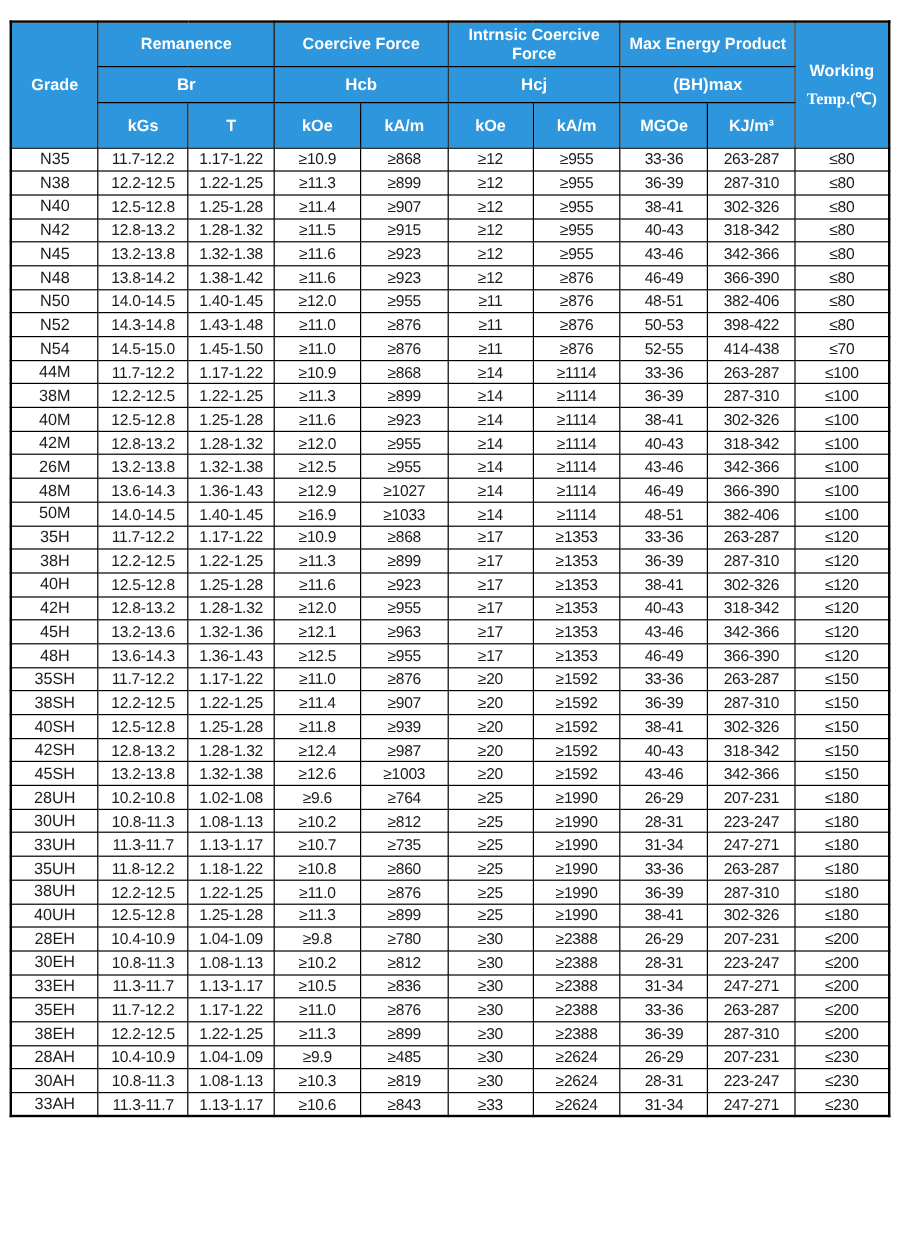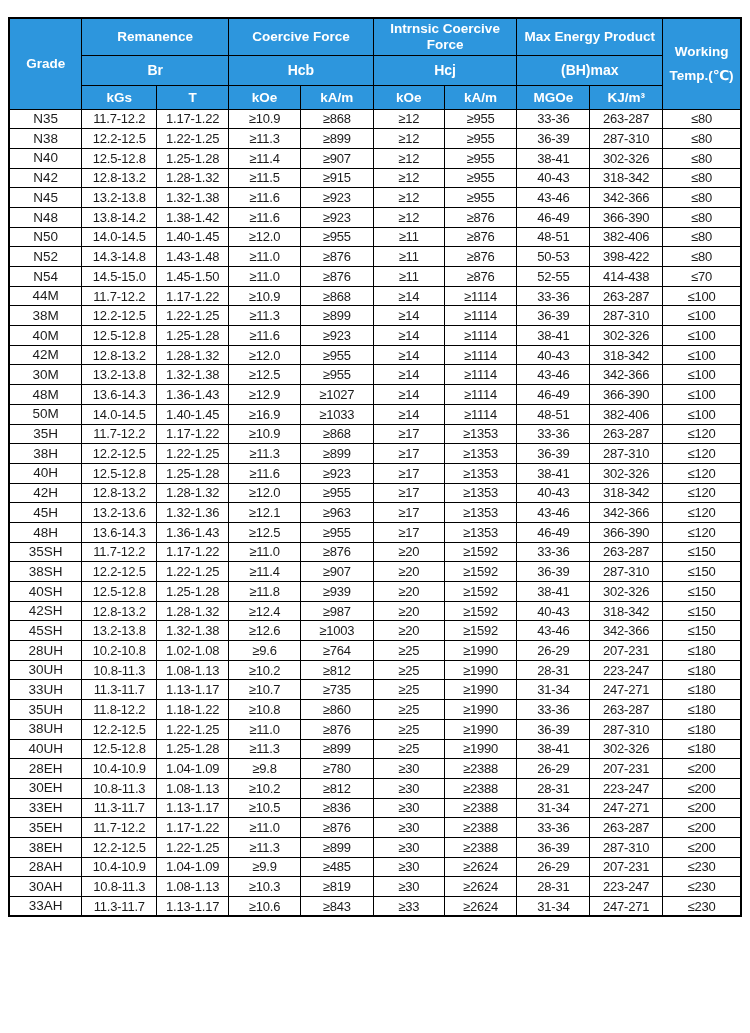--- a/index.html
+++ b/index.html
@@ -24,25 +24,25 @@
     padding: 0;
     overflow: hidden;
   }
   thead th {
     background: #2D96DD;
     color: #ffffff;
     font-weight: bold;
   }
   tr.h-row1 th { height: 37px; font-size: 13.5px; line-height: 1.15; }
   tr.h-row2 th { height: 30px; font-size: 14px; }
-  tr.h-row3 th { height: 24px; font-size: 13.5px; }
+  tr.h-row3 th { height: 38px; font-size: 13.5px; }
   th.grade-h { font-size: 14.5px; }
   th.temp-h  { font-size: 13.5px; line-height: 1.1; }
   th.temp-h span { display: block; text-align: center; }
-  th.temp-h span + span { margin-top: 9px; }
+  th.temp-h span + span { margin-top: 9px; font-family: Liberation Serif, serif; }
   tbody td {
     height: 19.7px;
     font-size: 13px;
     color: #1b1b1b;
     background: #ffffff;
     letter-spacing: -0.2px;
     line-height: 1;
   }
   tbody td.grade-col { font-size: 13.5px; letter-spacing: 0; text-align: center; }
 </style>
@@ -243,21 +243,21 @@
           <td>1.28-1.32</td>
           <td>≥12.0</td>
           <td>≥955</td>
           <td>≥14</td>
           <td>≥1114</td>
           <td>40-43</td>
           <td>318-342</td>
           <td>≤100</td>
         </tr>
         <tr>
-          <td class="grade-col">30M</td>
+          <td class="grade-col">26M</td>
           <td>13.2-13.8</td>
           <td>1.32-1.38</td>
           <td>≥12.5</td>
           <td>≥955</td>
           <td>≥14</td>
           <td>≥1114</td>
           <td>43-46</td>
           <td>342-366</td>
           <td>≤100</td>
         </tr>

